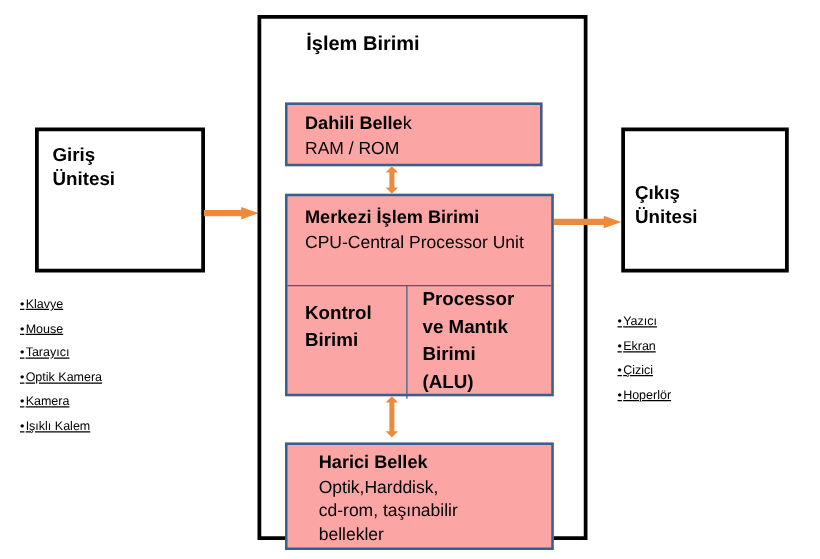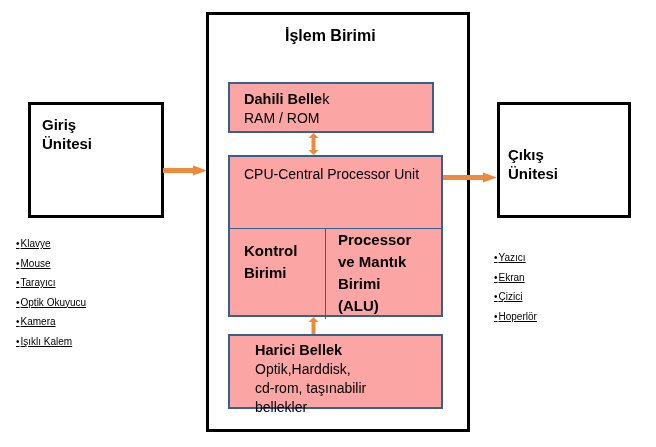--- a/index.html
+++ b/index.html
@@ -108,52 +108,53 @@
 <div id="canvas">
 
   <div class="black-box" style="left:28px; top:102px; width:136px; height:116px;"></div>
   <div class="unit-title" style="left:42px; top:115px; width:120px;">Giriş
 Ünitesi</div>
 
   <div class="bullets" style="left:16px; top:234px; width:180px;">
     <div class="bullet-item dot">Klavye</div>
     <div class="bullet-item dot">Mouse</div>
     <div class="bullet-item dot">Tarayıcı</div>
-    <div class="bullet-item dot">Optik Okuyucu</div>
+    <div class="bullet-item dot">Optik Kamera</div>
     <div class="bullet-item dot">Kamera</div>
     <div class="bullet-item dot">Işıklı  Kalem</div>
   </div>
 
   <div class="arrow-h" style="left:163px; top:165px; width:45px;">
     <svg width="45" height="11" viewBox="0 0 45 11">
       <path d="M0,5.5 L31,5.5" stroke="#ed8a3c" stroke-width="5" fill="none"></path>
       <path d="M30,0.5 L44,5.5 L30,10.5 Z" fill="#ed8a3c"></path>
     </svg>
   </div>
 
   <div class="black-box" style="left:206px; top:12px; width:264px; height:420px;"></div>
-  <div class="panel-title" style="left:245px; top:26px;margin-left:40px;">İşlem Birimi</div>
+  <div class="panel-title" style="left:245px; top:26px;">İşlem Birimi</div>
 
   <div class="blue-box" style="left:228px; top:82px; width:206px; height:51px;">
     <div class="box-inner">
       <div class="box-head"><span>Dahili Belle</span><span class="tail">k</span></div>
       <div class="box-sub">RAM / ROM</div>
     </div>
   </div>
 
   <div class="arrow-v" style="left:308px; top:133px; height:22px;">
     <svg width="11" height="22" viewBox="0 0 11 22">
       <path d="M5.5,4 L5.5,18" stroke="#ed8a3c" stroke-width="4" fill="none"></path>
       <path d="M0.5,5 L5.5,0 L10.5,5 Z" fill="#ed8a3c"></path>
       <path d="M0.5,17 L5.5,22 L10.5,17 Z" fill="#ed8a3c"></path>
     </svg>
   </div>
 
   <div class="blue-box" style="left:228px; top:155px; width:215px; height:162px;">
     <div class="box-inner" style="top:8px;">
+      <div class="box-head">Merkezi İşlem Birimi</div>
       <div class="box-sub">CPU-Central Processor  Unit</div>
     </div>
 
     <div style="position:absolute; left:0; top:71px; width:100%; height:1px; background:#36618e;"></div>
 
     <div style="position:absolute; left:95px; top:71px; width:1px; height:91px; background:#36618e;"></div>
 
     <div class="split-label" style="left:14px; top:83px; width:86px;">Kontrol
 Birimi</div>
     <div class="split-label" style="left:108px; top:72px; width:104px;">Processor
@@ -163,21 +164,21 @@
   </div>
 
   <div class="arrow-v" style="left:308px; top:317px; height:33px;">
     <svg width="11" height="33" viewBox="0 0 11 33">
       <path d="M5.5,4 L5.5,29" stroke="#ed8a3c" stroke-width="4" fill="none"></path>
       <path d="M0.5,5 L5.5,0 L10.5,5 Z" fill="#ed8a3c"></path>
       <path d="M0.5,28 L5.5,33 L10.5,28 Z" fill="#ed8a3c"></path>
     </svg>
   </div>
 
-  <div class="blue-box" style="left:228px; top:334px; width:215px; height:75px;">
+  <div class="blue-box" style="left:228px; top:354px; width:215px; height:86px;">
     <div class="box-inner" style="left:25px; top:5px;">
       <div class="box-head">Harici Bellek</div>
       <div class="box-sub">Optik,Harddisk,</div>
       <div class="box-sub"> cd-rom, taşınabilir</div>
       <div class="box-sub">bellekler</div>
     </div>
   </div>
 
   <div class="arrow-h" style="left:443px; top:172px; width:55px;">
     <svg width="55" height="11" viewBox="0 0 55 11">

